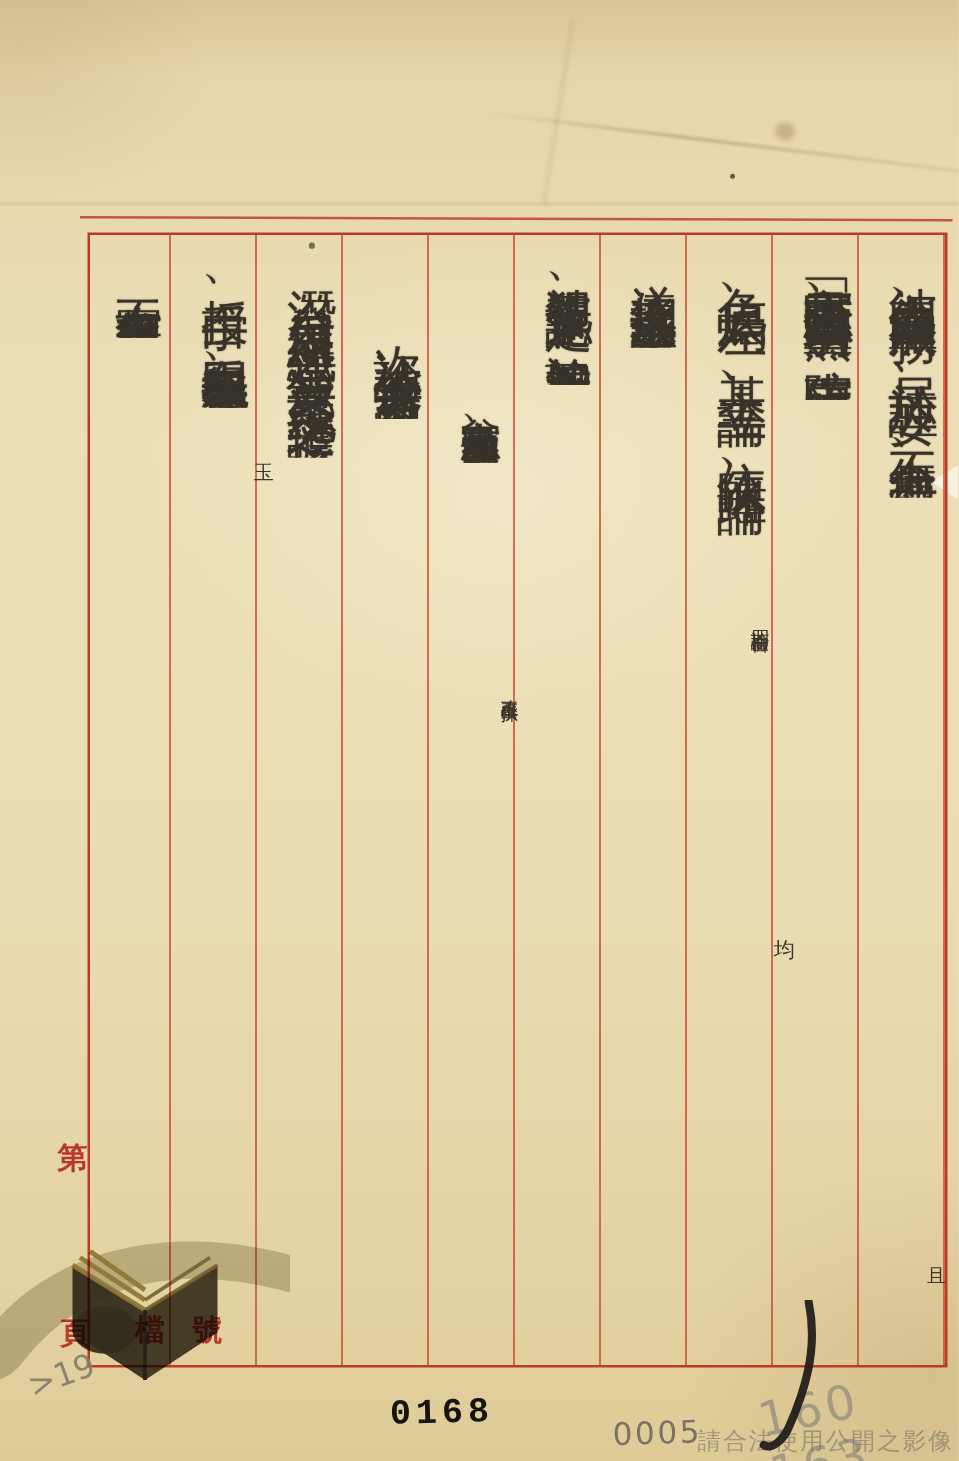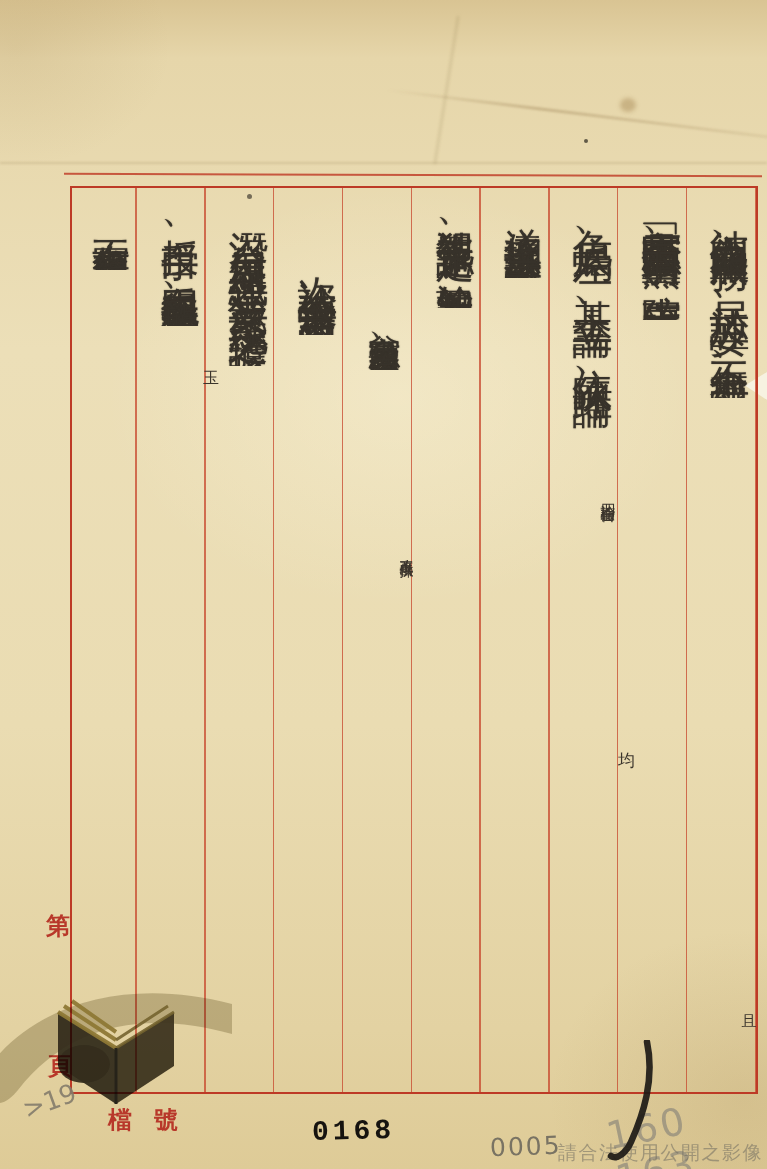--- a/index.html
+++ b/index.html
@@ -60,21 +60,21 @@
 <div class="vcol" style="left:85px;top:210px;font-size:38px;letter-spacing:3px;">不實相符而後始得採為刑事訴訟法第一五六條</div>
 
 <div class="vsmall" style="left:598px;top:492px;font-size:15px;letter-spacing:1px;">四論檢合而</div>
 <div class="vsmall" style="left:616px;top:738px;font-size:17px;">均</div>
 <div class="vsmall" style="left:398px;top:548px;font-size:14px;letter-spacing:1px;">改真不出供採</div>
 <div class="vsmall" style="left:200px;top:358px;font-size:16px;">玉</div>
 <div class="vsmall" style="left:739px;top:1002px;font-size:15px;">且</div>
 
 <div class="redprint" style="left:46px;top:910px;font-size:24px;">第</div>
 <div class="redprint" style="left:48px;top:1050px;font-size:24px;">頁</div>
-<div class="redprint" style="left:108px;top:1104px;font-size:24px;letter-spacing:22px;">檔號</div>
+<div class="redprint" style="left:108px;top:1048px;font-size:24px;letter-spacing:22px;">檔號</div>
 
 <div class="pencil" style="left:312px;top:1116px;font-size:28px;font-family:'Liberation Mono',monospace;font-weight:bold;
             color:#16130f;letter-spacing:4px;transform:rotate(-1.5deg);">0168</div>
 <div class="pencil" style="left:490px;top:1132px;font-size:25px;color:#6f6a5e;letter-spacing:2px;transform:rotate(-2deg);opacity:.9;">0005</div>
 <div class="pencil" style="left:610px;top:1098px;font-size:38px;color:#97907e;letter-spacing:3px;transform:rotate(-12deg);opacity:.8;">160 163</div>
 <div class="pencil" style="left:22px;top:1086px;font-size:26px;color:#847c6c;transform:rotate(-20deg);opacity:.9;">&gt;19</div>
 <div class="pencil" style="left:558px;top:1140px;font-size:19px;color:rgba(112,107,96,.55);letter-spacing:1.5px;">請合法使用公開之影像</div>
 
 <svg style="position:absolute;left:595px;top:1040px;" width="80" height="129" viewBox="0 0 80 129">
   <path d="M52 2 C 60 40, 48 75, 36 102 C 31 113, 22 120, 16 116" fill="none" stroke="#1d1a16" stroke-width="6.5" stroke-linecap="round" opacity=".92"></path>

